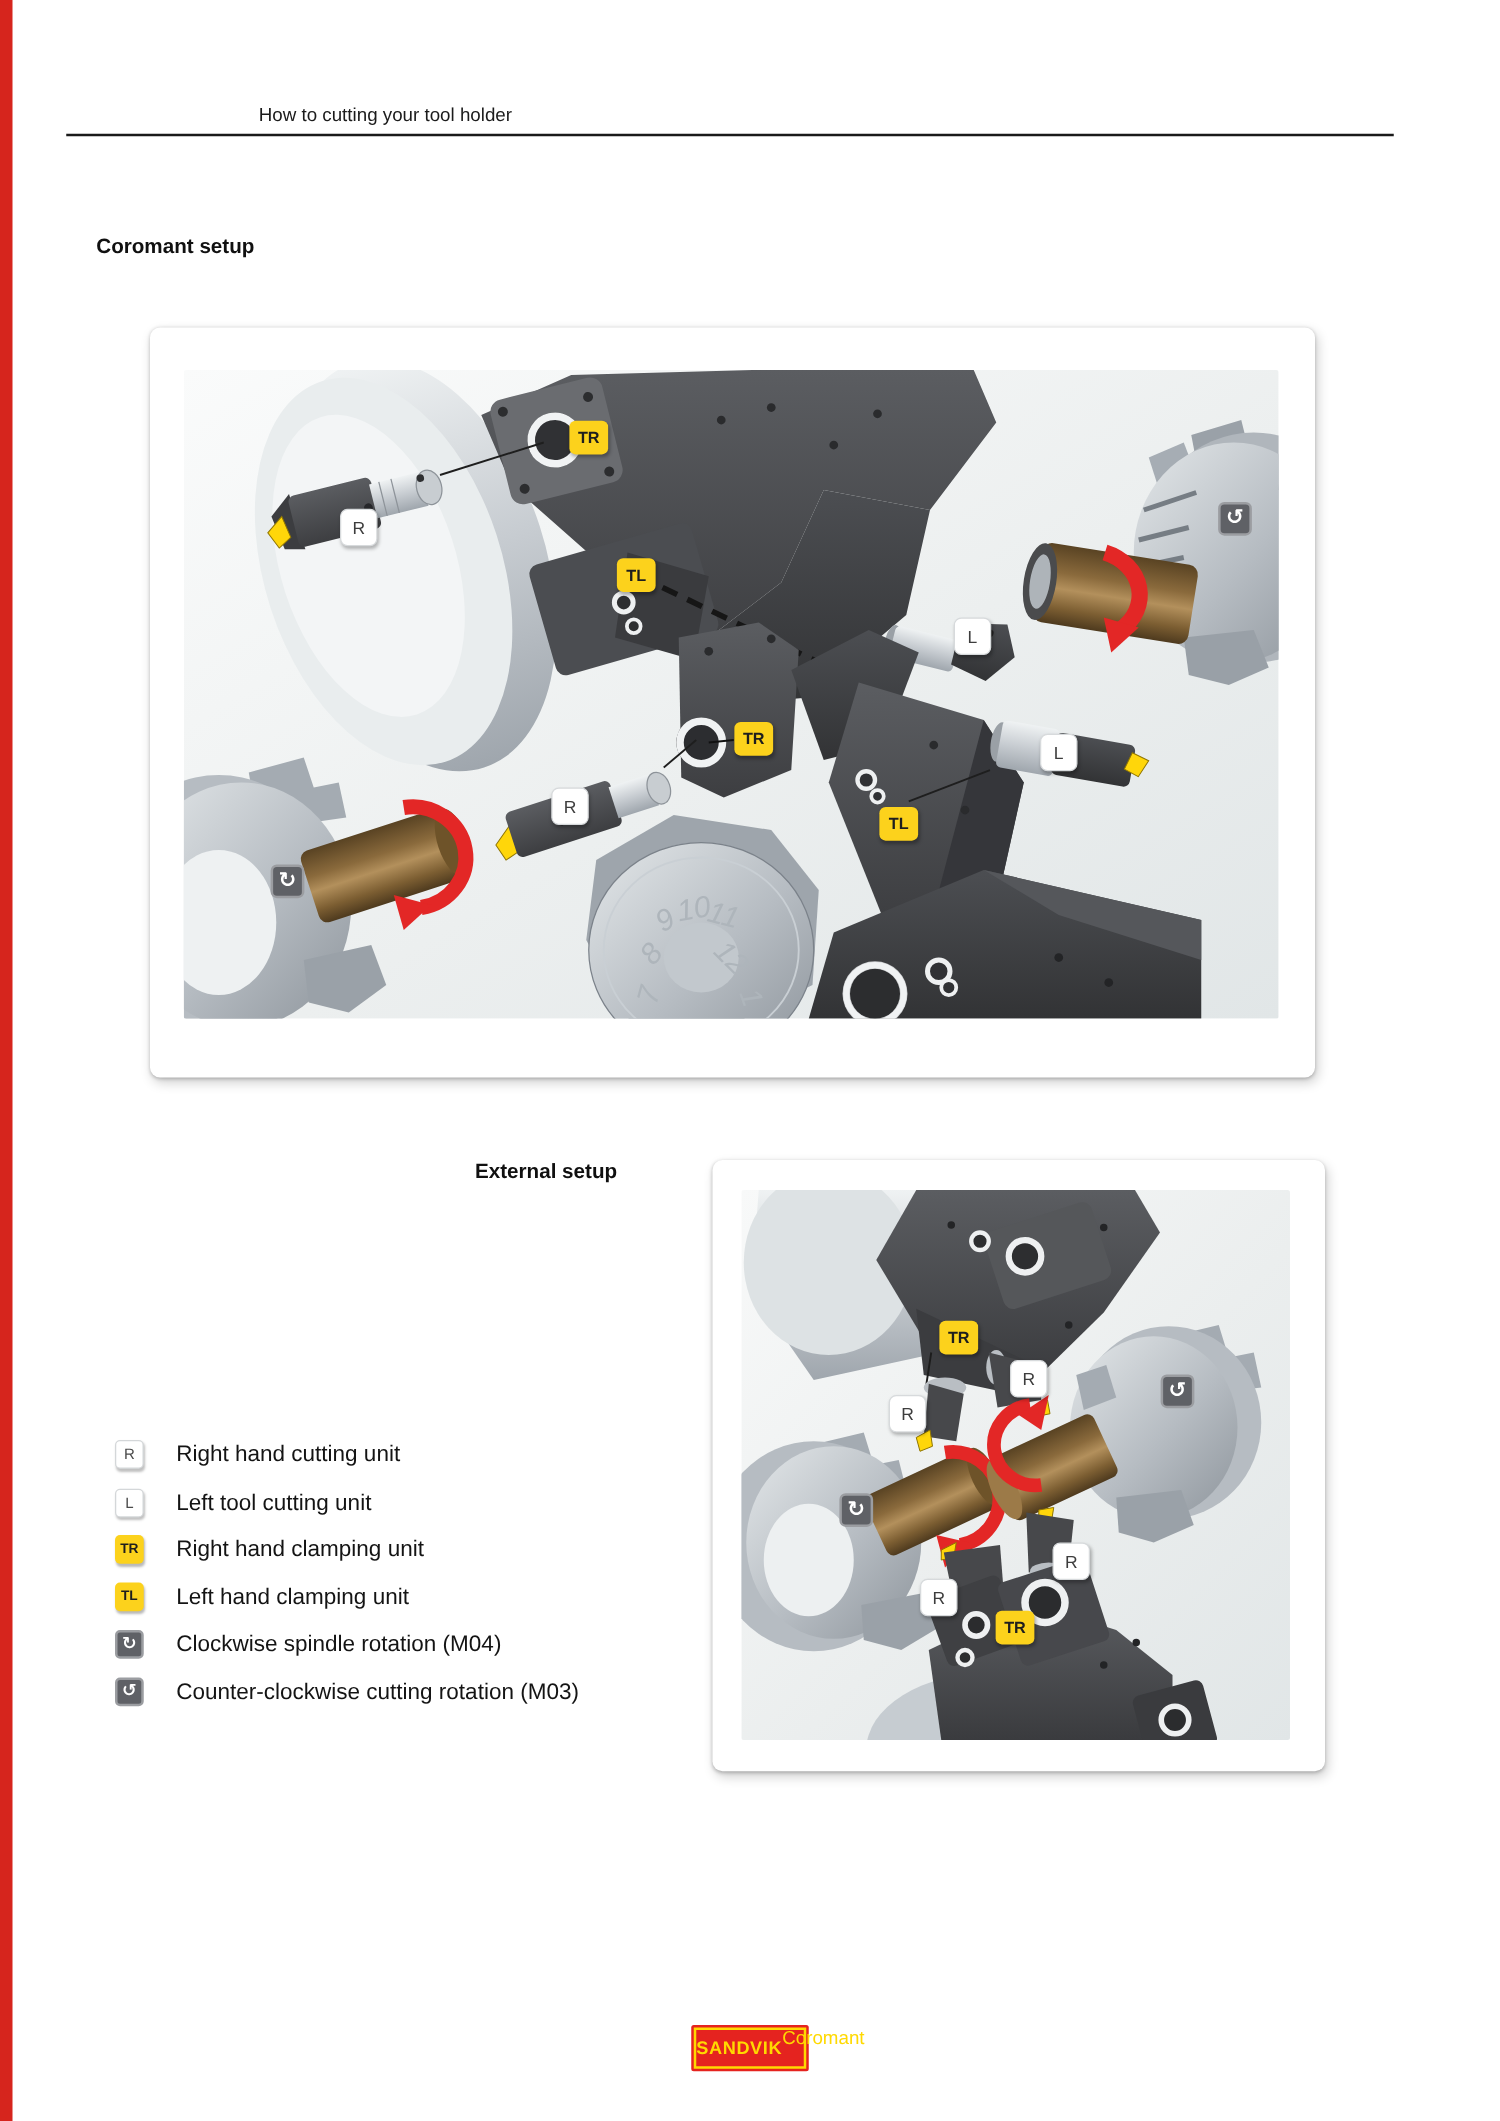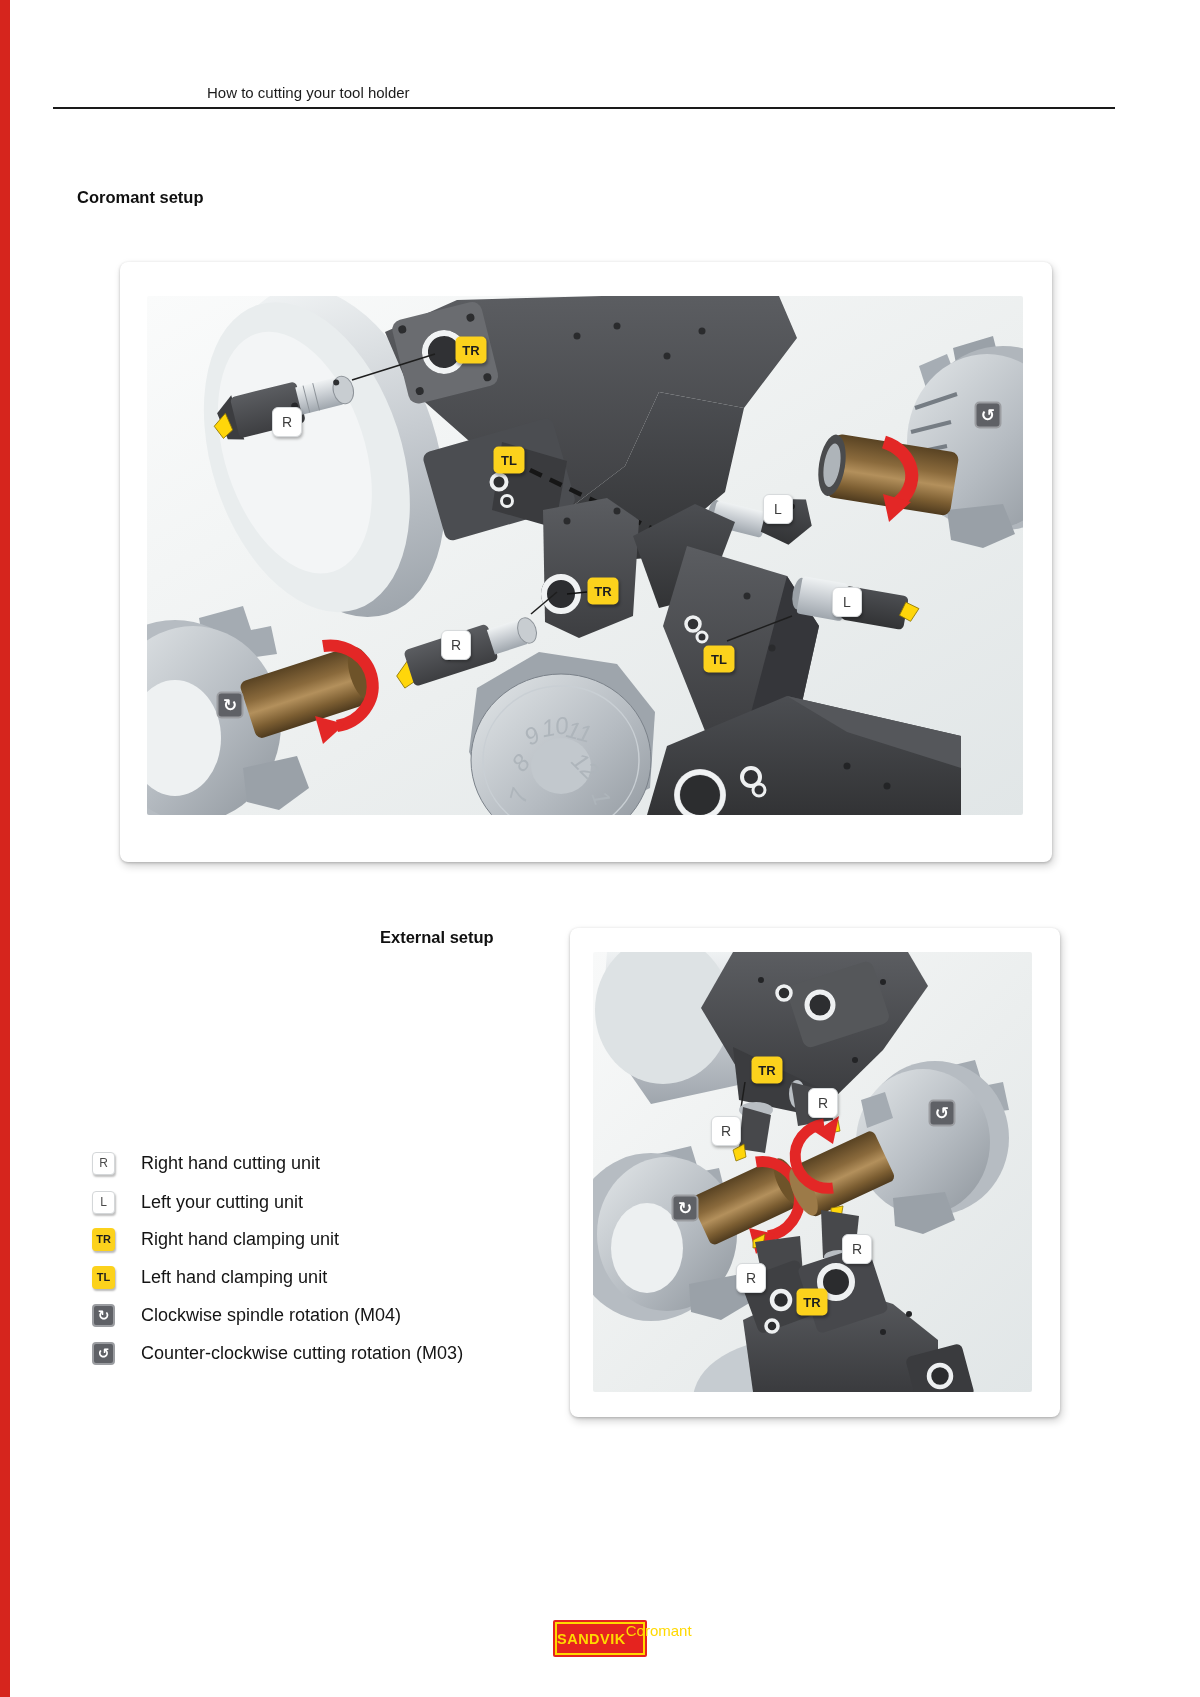--- a/index.html
+++ b/index.html
@@ -406,21 +406,21 @@
     </div>
   </div>
 
   <div>
     <div class="legend-row" style="top:1151px;">
       <span class="legend-sym white">R</span>
       <span class="legend-label">Right hand cutting unit</span>
     </div>
     <div class="legend-row" style="top:1190px;">
       <span class="legend-sym white">L</span>
-      <span class="legend-label">Left your cutting unit</span>
+      <span class="legend-label">Left tool cutting unit</span>
     </div>
     <div class="legend-row" style="top:1227px;">
       <span class="legend-sym yellow">TR</span>
       <span class="legend-label">Right hand clamping unit</span>
     </div>
     <div class="legend-row" style="top:1265px;">
       <span class="legend-sym yellow">TL</span>
       <span class="legend-label">Left hand clamping unit</span>
     </div>
     <div class="legend-row" style="top:1303px;">

